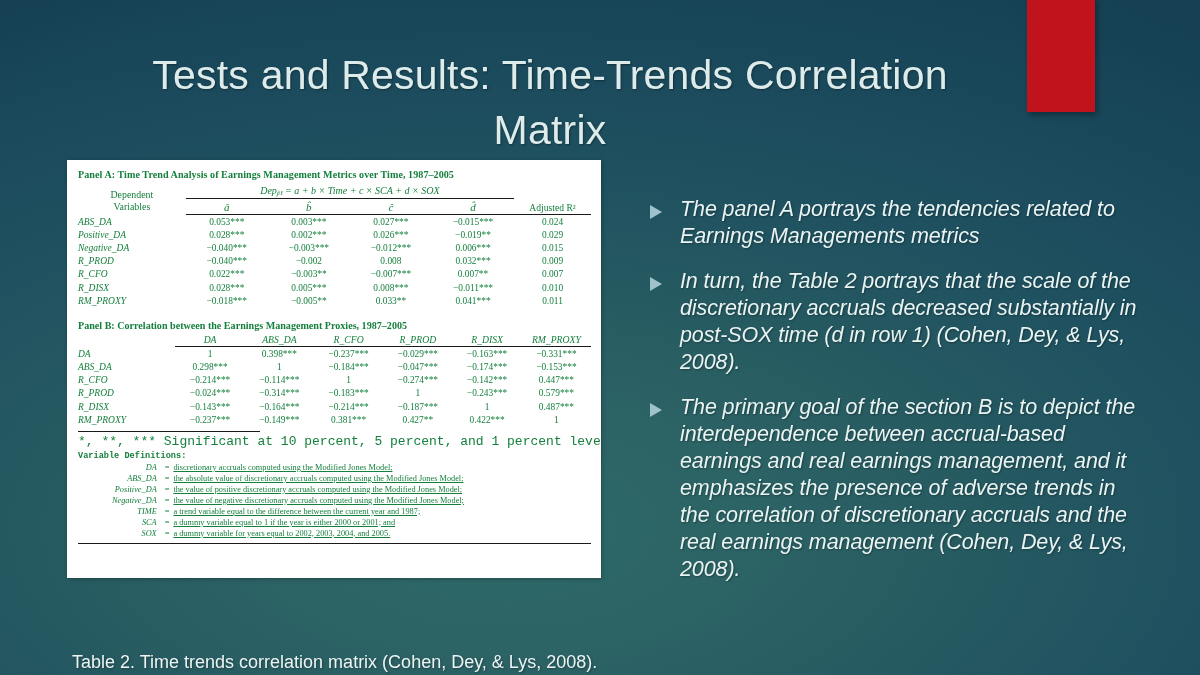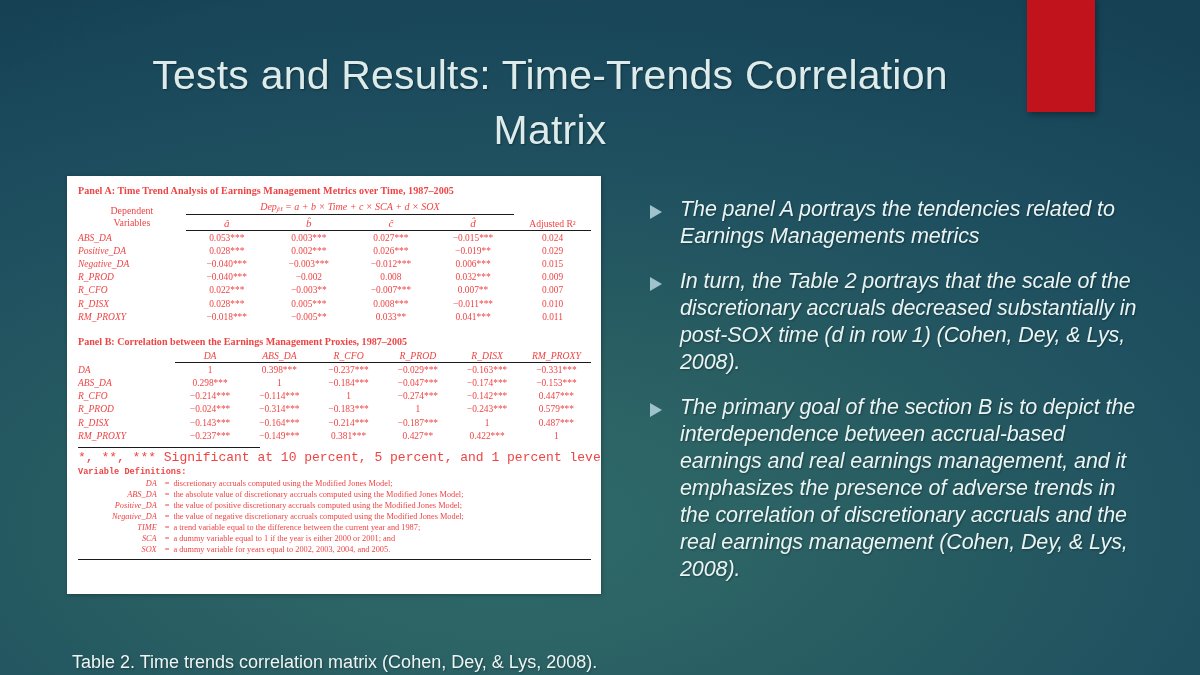--- a/index.html
+++ b/index.html
@@ -67,29 +67,29 @@
     line-height: 1.34;
     letter-spacing: 0.2px;
     text-shadow: 1px 1px 2px rgba(0,0,0,0.35);
     z-index: 4;
   }
 
   
   #table-panel {
     position: absolute;
     left: 67px;
-    top: 176px;
+    top: 160px;
     width: 534px;
     height: 418px;
     background: #ffffff;
     z-index: 4;
     box-shadow: 1px 1px 4px rgba(0,0,0,0.28);
     overflow: hidden;
     font-family: "Liberation Serif", serif;
-    color: #ef4444;
+    color: #15803d;
     padding: 9px 10px 0 11px;
   }
 
   .panel-title {
     font-weight: bold;
     font-size: 10.1px;
     letter-spacing: 0.05px;
     white-space: nowrap;
     margin-bottom: 3px;
   }
@@ -185,21 +185,21 @@
   }
   table.defs {
     border-collapse: collapse;
     font-size: 8.3px;
     margin-left: 34px;
     line-height: 1.32;
   }
   table.defs td { padding: 0; vertical-align: top; white-space: nowrap; }
   td.dterm { text-align: right; font-style: italic; padding-right: 4px !important; }
   td.deq { text-align: center; padding: 0 4px !important; }
-  td.ddef { text-align: left; }
+  td.ddef { text-align: left; text-decoration: underline; }
   .bottom-rule {
     border-top: 1.4px solid #1a1a1a;
     margin-top: 4px;
     width: 100%;
   }
 
   
   #bullets {
     position: absolute;
     left: 650px;

